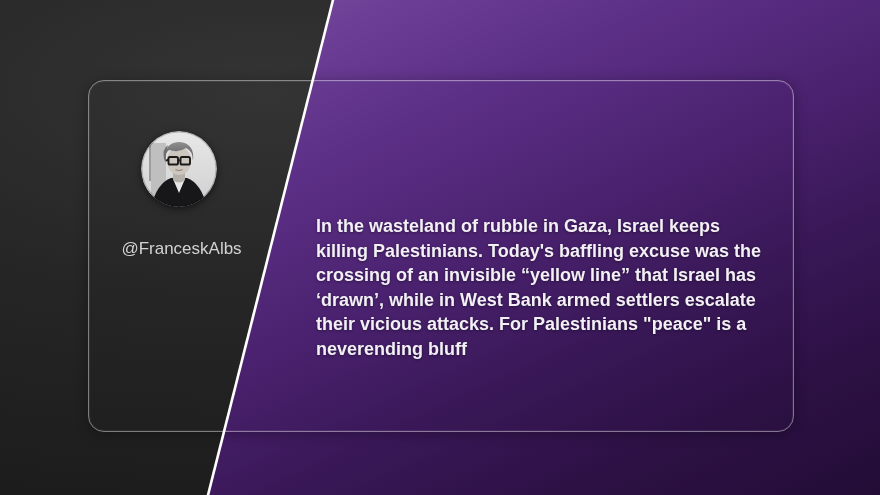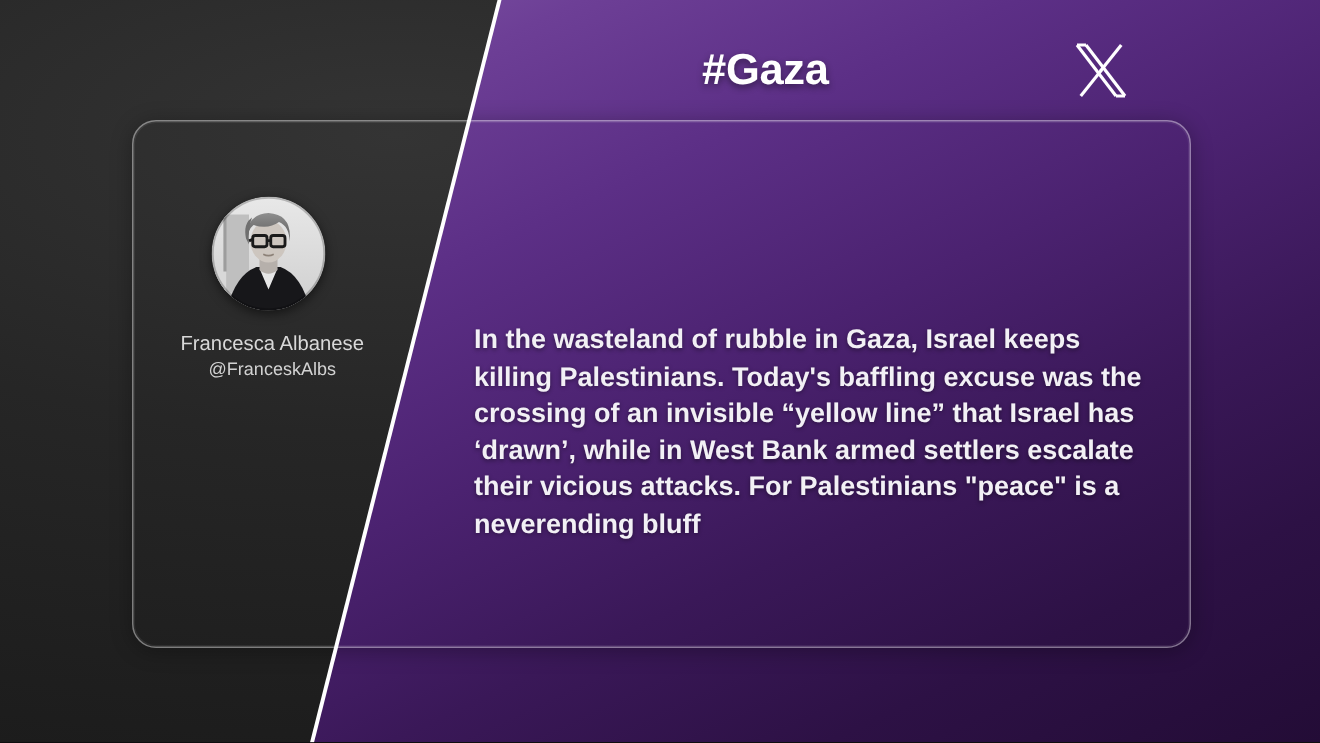--- a/index.html
+++ b/index.html
@@ -128,21 +128,21 @@
     font-size: 13.5px;
     color: #d8d8d8;
     white-space: nowrap;
   }
   .profile-handle {
     position: absolute;
     left: 0;
     top: 158px;
     width: 185px;
     text-align: center;
-    font-size: 12px;
+    font-size: 17px;
     color: #d2d2d2;
     white-space: nowrap;
   }
 
   
   .tweet-body {
     position: absolute;
     left: 227px;
     top: 133px;
     width: 452px;
@@ -165,36 +165,20 @@
   <div class="bg-dark"></div>
 
   <div class="bg-purple"></div>
 
   <div class="diagonal-edge">
     <svg viewBox="0 0 880 495" xmlns="http://www.w3.org/2000/svg">
       <line x1="334" y1="-4" x2="207" y2="499" stroke="#ffffff" stroke-width="2.6"></line>
     </svg>
   </div>
 
-  <div class="header">
-    <div class="hashtag-title">#Gaza</div>
-
-    <div class="x-logo">
-      <svg viewBox="0 0 42 42" xmlns="http://www.w3.org/2000/svg">
-        <g fill="none" stroke="#ffffff" stroke-width="2.1" stroke-linejoin="miter">
-          <path d="M5 4 L31 38"></path>
-          <path d="M11 4 L37 38"></path>
-          <path d="M5 4 L11 4"></path>
-          <path d="M31 38 L37 38"></path>
-          <path d="M7.5 38 L21.5 20.5"></path>
-          <path d="M20.5 21.5 L34.5 4"></path>
-        </g>
-      </svg>
-    </div>
-  </div>
 
   <div class="card">
 
     <div class="profile">
 
       <div class="avatar">
         <svg viewBox="0 0 76 76" xmlns="http://www.w3.org/2000/svg">
           <defs>
             <clipPath id="avClip">
                 <circle cx="38" cy="38" r="38"></circle>
@@ -234,21 +218,20 @@
               <path d="M27.5 28.6 L25 29.6"></path>
             </g>
 
             <path d="M34.5 38.5 Q38 40.4 41.5 38.5" stroke="#8d8278" stroke-width="1.1" fill="none"></path>
 
             <circle cx="38" cy="38" r="38" fill="none" stroke="rgba(0,0,0,0.22)" stroke-width="3"></circle>
           </g>
         </svg>
       </div>
 
-      <div class="profile-name">Francesca Albanese</div>
 
       <div class="profile-handle">@FranceskAlbs</div>
     </div>
 
     <div class="tweet-body">
       <p class="tweet-text">In the wasteland of rubble in Gaza, Israel keeps killing Palestinians. Today's baffling excuse was the crossing of an invisible “yellow line” that Israel has ‘drawn’, while in West Bank armed settlers escalate their vicious attacks. For Palestinians "peace" is a neverending bluff</p>
     </div>
 
   </div>
 

